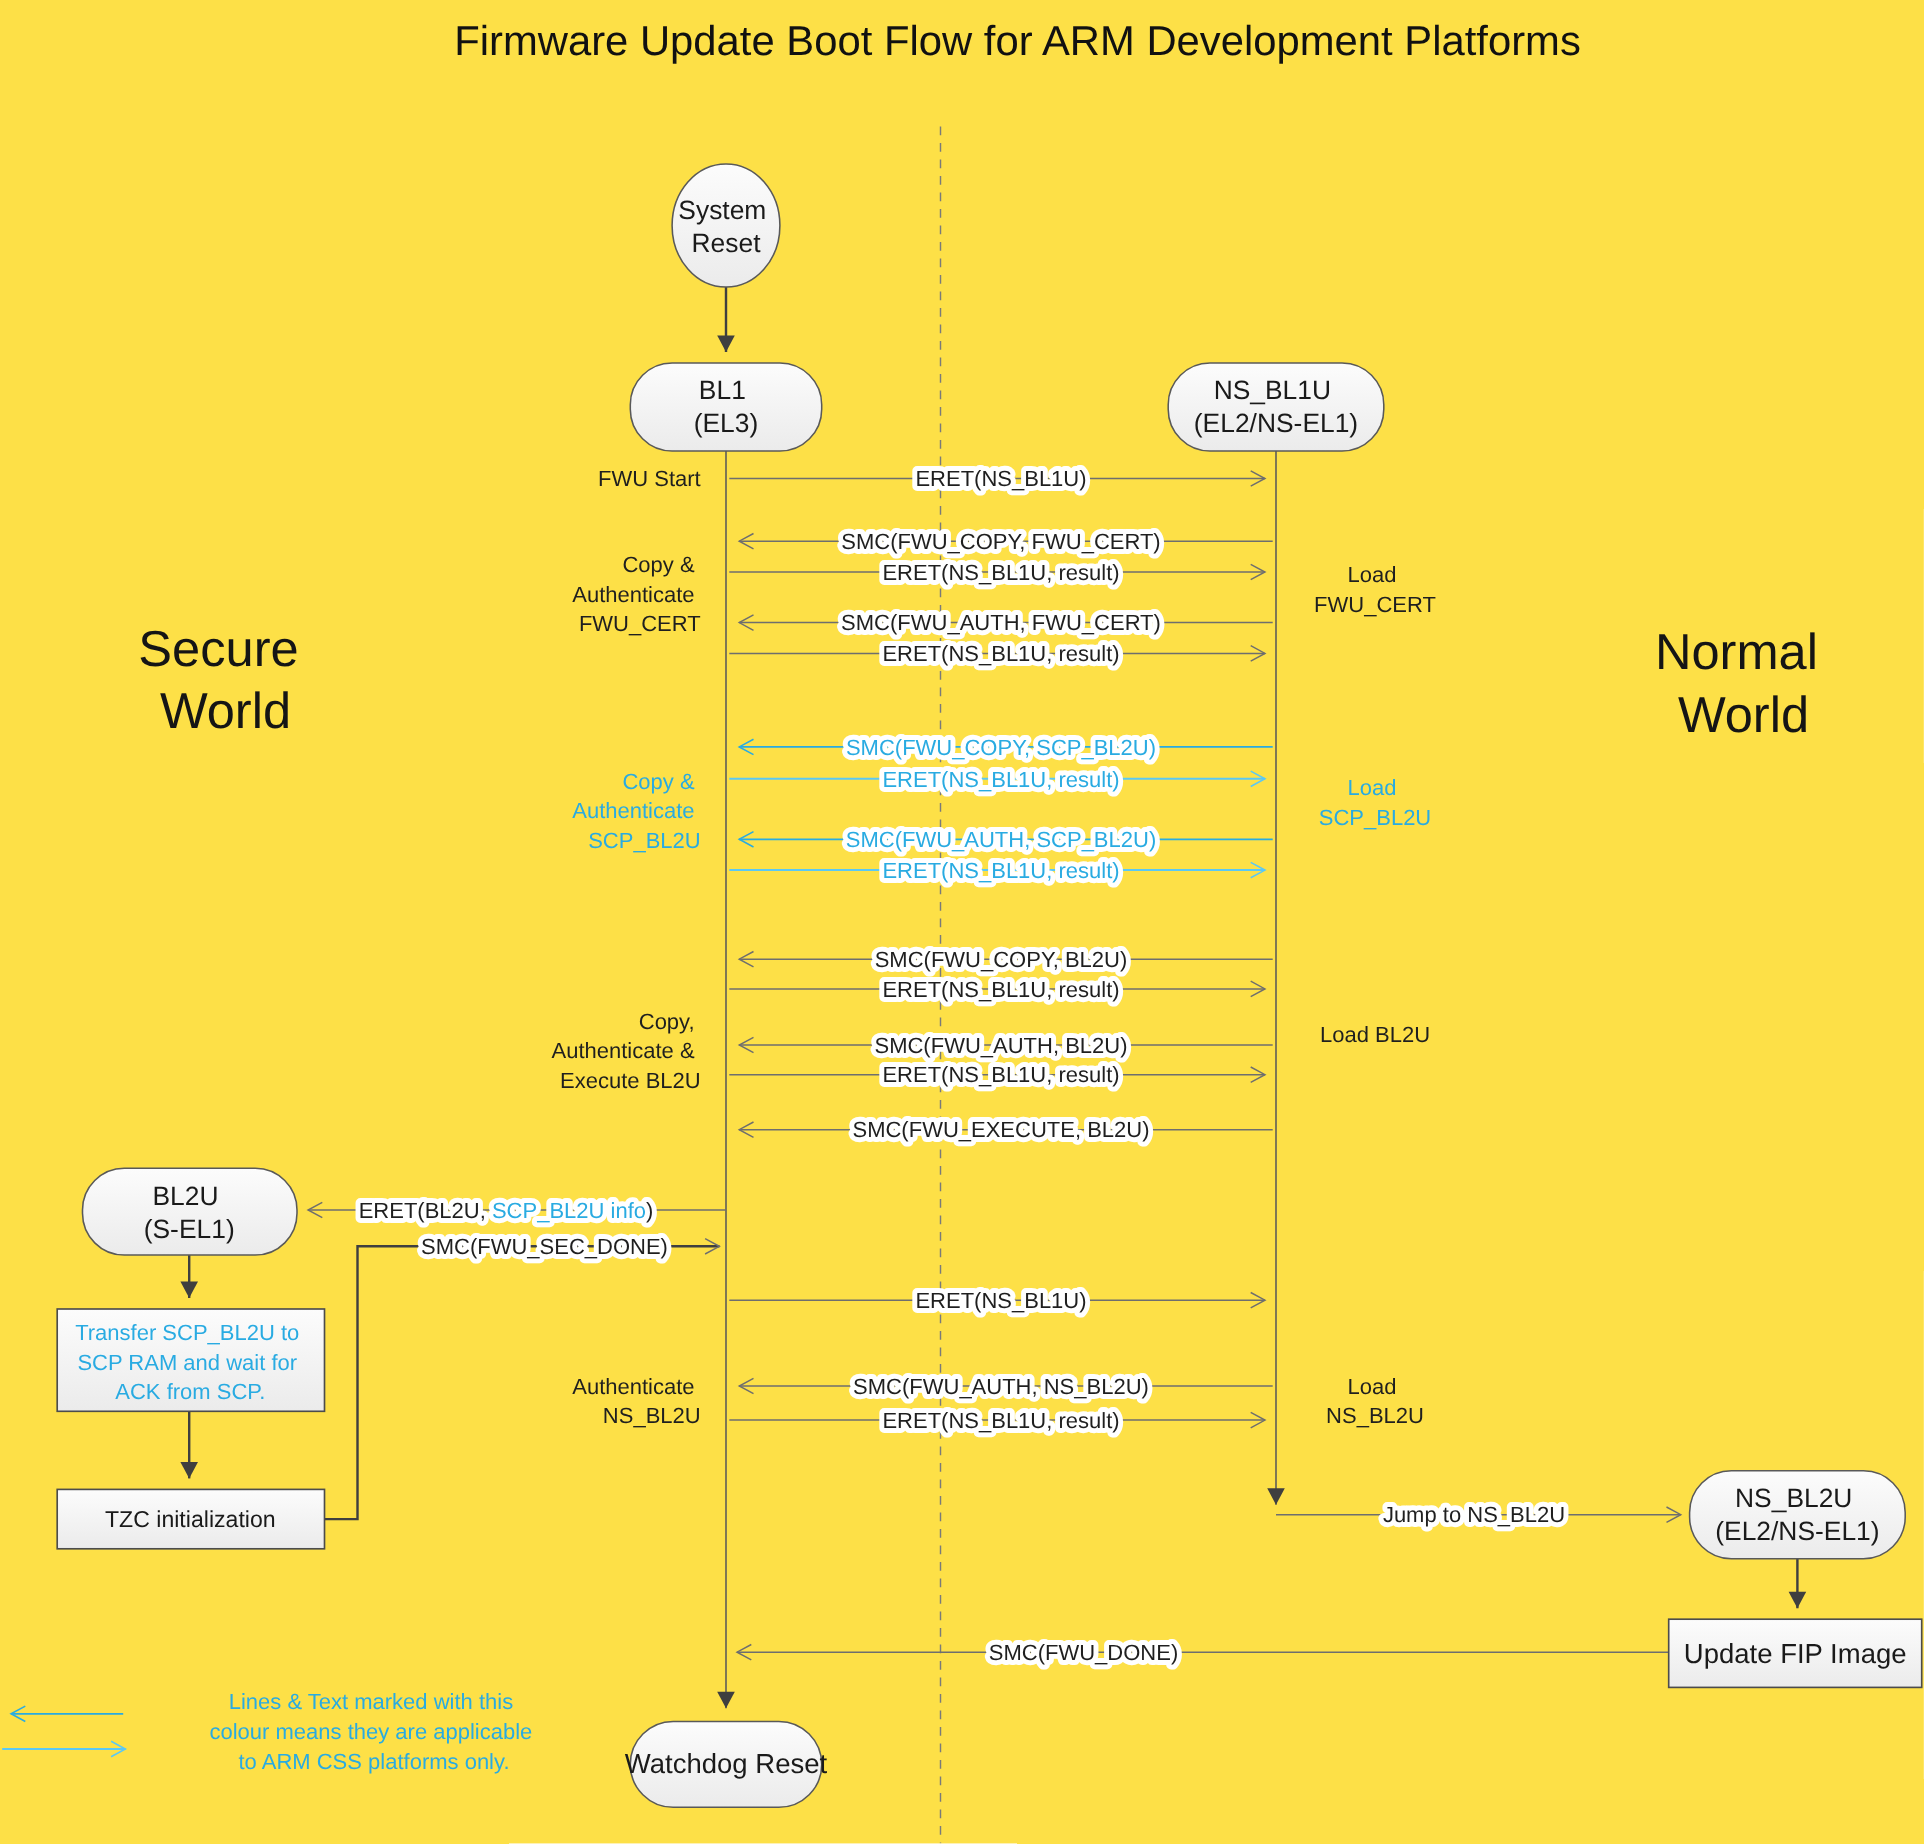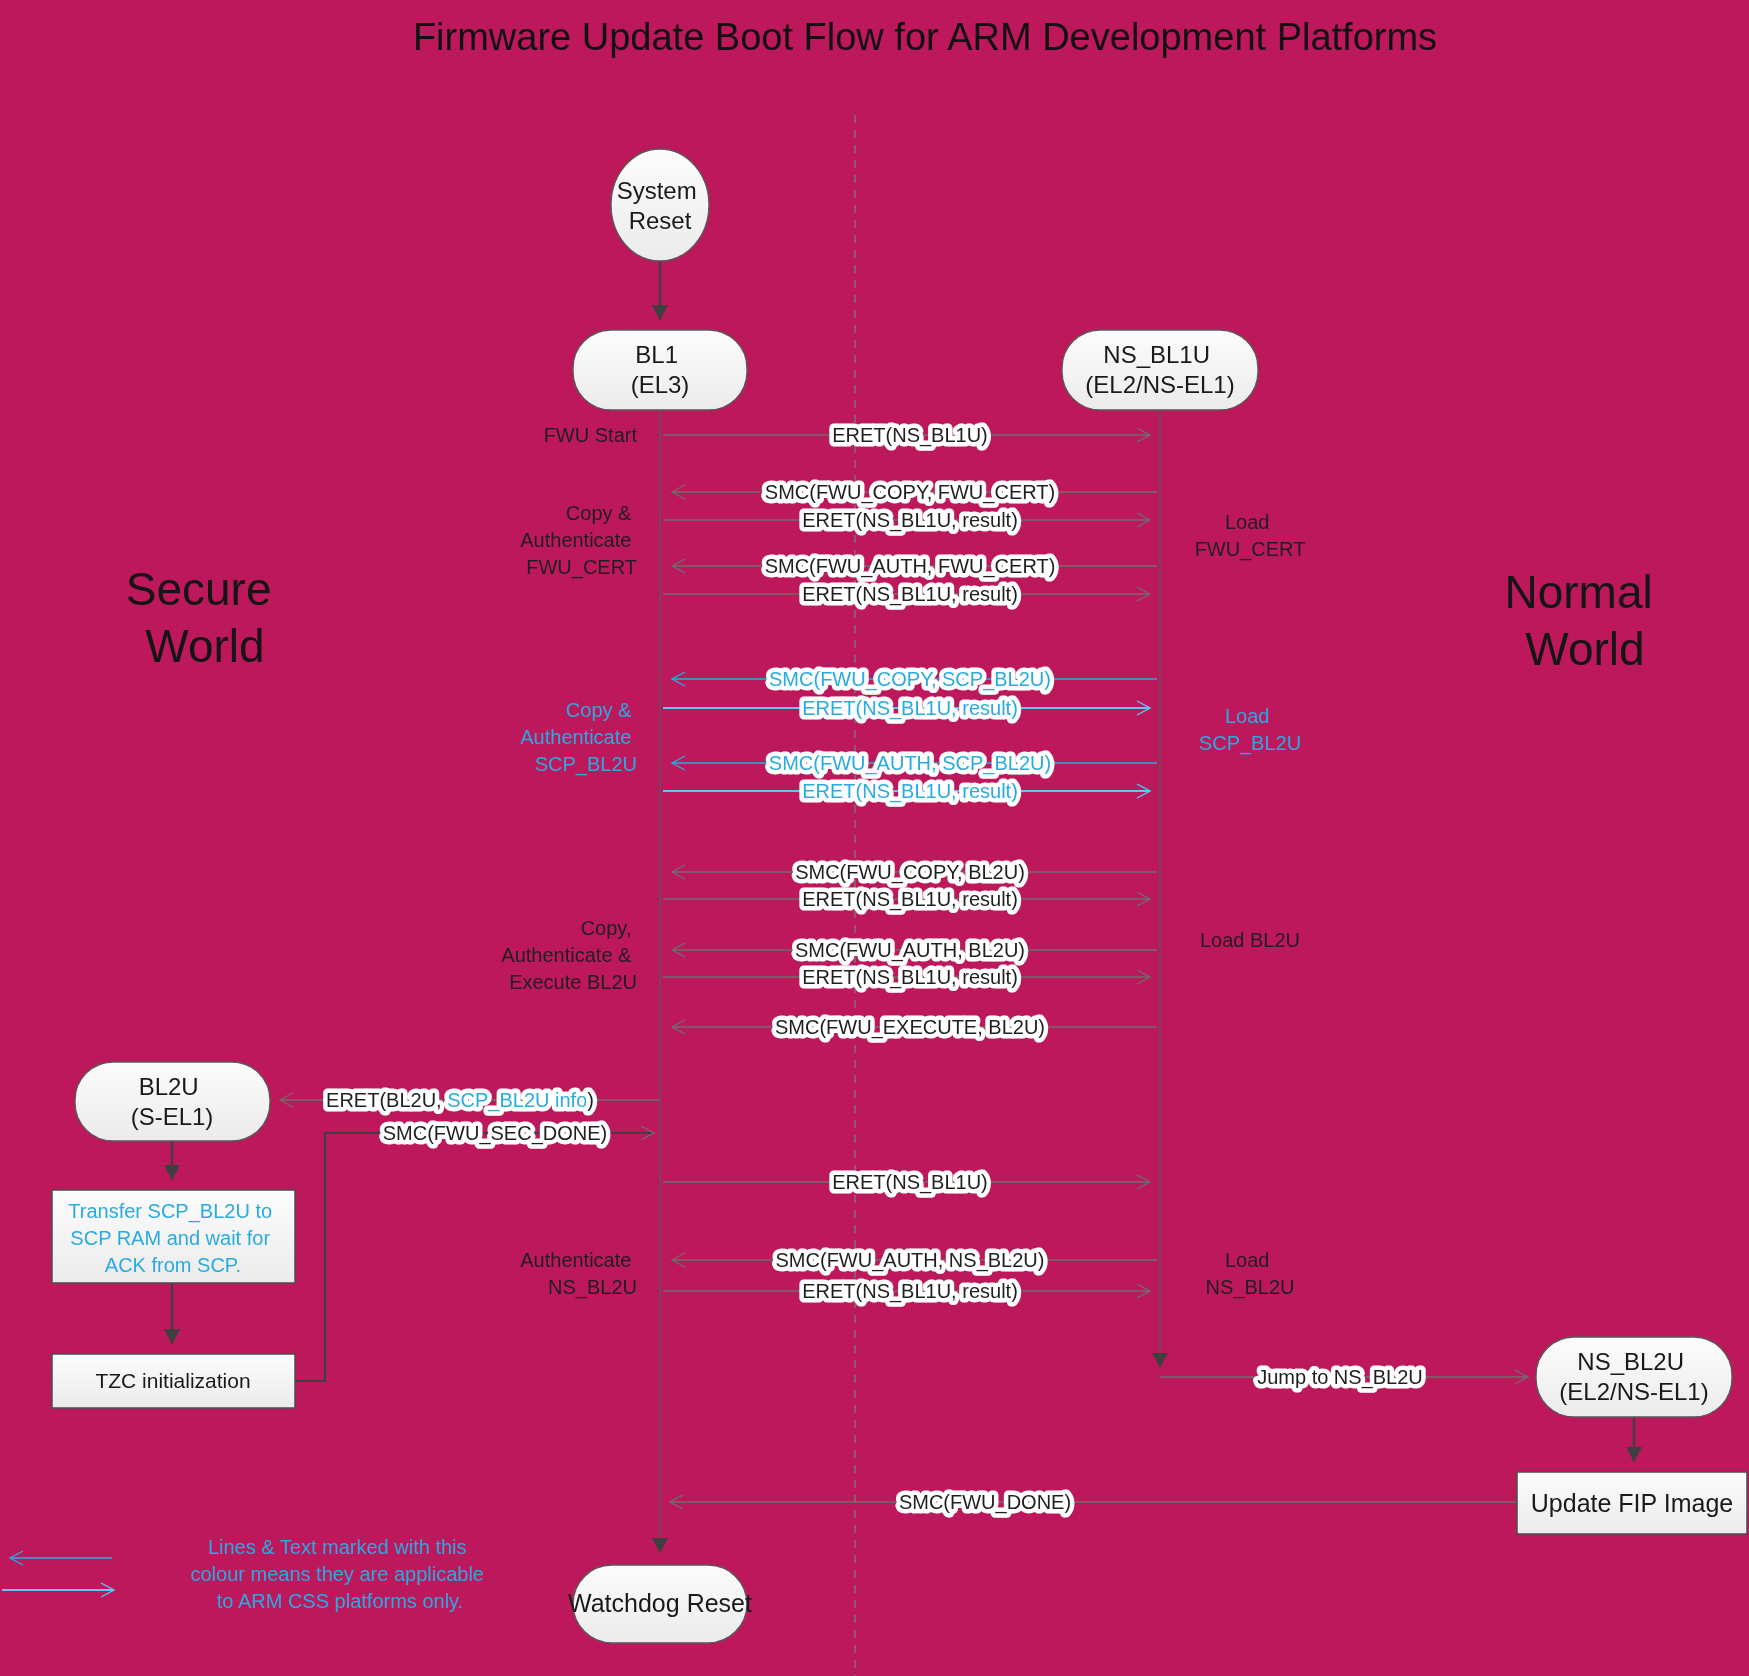--- a/index.html
+++ b/index.html
@@ -1,16 +1,16 @@
 <!DOCTYPE html>
 <html><head>
 <meta charset="utf-8">
 <style>
   html,body{margin:0;padding:0;background:#ffffff;}
-  .stage{position:relative;width:1749px;height:1676px;background:#be185d;overflow:hidden;}
+  .stage{position:relative;width:1749px;height:1676px;background:#fde047;overflow:hidden;}
   svg{position:absolute;left:0;top:0;}
   text{font-family:"Liberation Sans",sans-serif;}
   .title{font-size:38px;fill:#111111;}
   .world{font-size:46px;fill:#151515;}
   .msg{font-size:20px;fill:#1f1f1f;paint-order:stroke;stroke:#ffffff;stroke-width:9px;stroke-linejoin:round;}
   .msgblue{font-size:20px;fill:#29ABE2;paint-order:stroke;stroke:#ffffff;stroke-width:9px;stroke-linejoin:round;}
   .side{font-size:20px;fill:#1f1f1f;}
   .sideblue{font-size:20px;fill:#29ABE2;}
   .nodelabel{font-size:24px;fill:#1a1a1a;}
   .boxlabel{font-size:21px;fill:#1a1a1a;}

